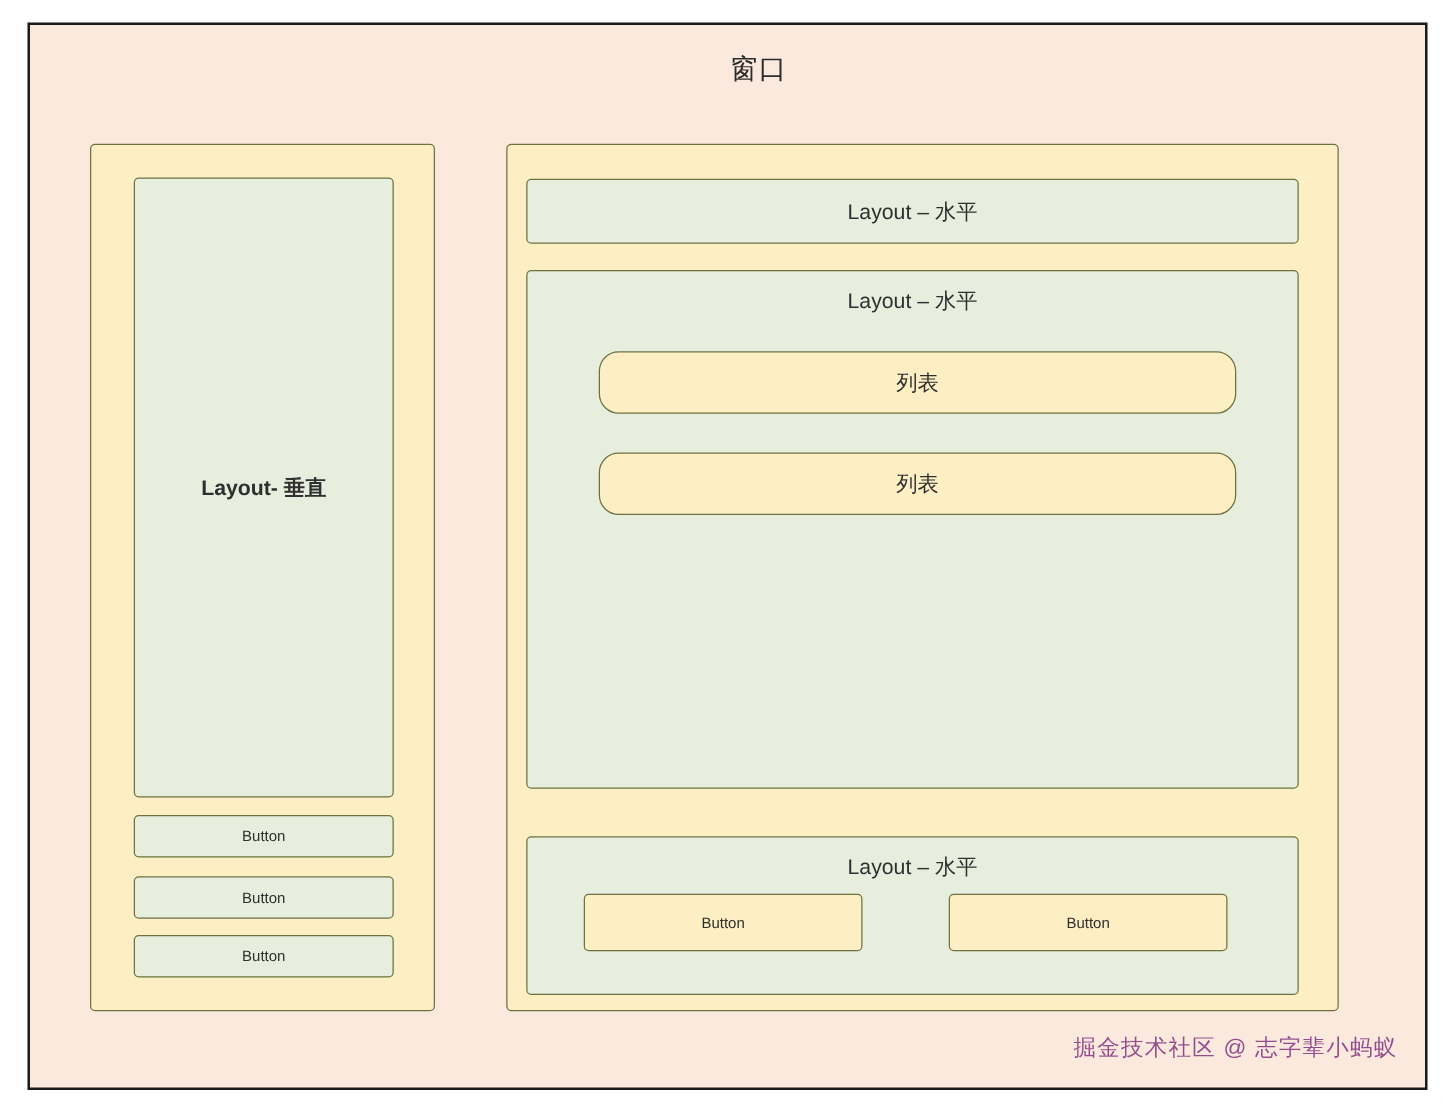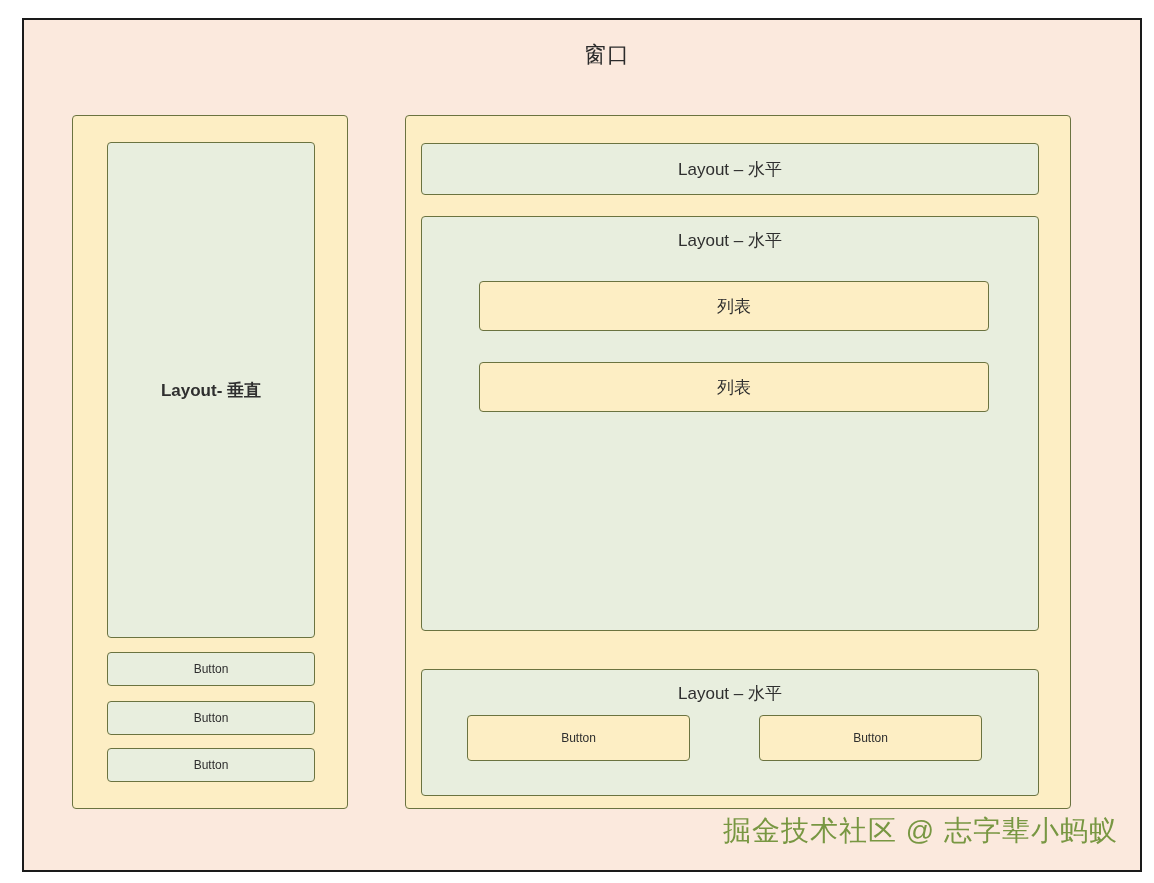--- a/index.html
+++ b/index.html
@@ -140,20 +140,21 @@
   .list-box {
     left: 57px;
     width: 510px;
     height: 50px;
     display: flex;
     align-items: center;
     justify-content: center;
     font-size: 17px;
     color: #2f2f2f;
     cursor: pointer;
+    border-radius: 16px;
   }
   .list-box.l1 { top: 64px; }
   .list-box.l2 { top: 145px; }
 
   .row-bottom {
     left: 15px;
     top: 553px;
     width: 618px;
     height: 127px;
   }
@@ -178,22 +179,22 @@
     cursor: pointer;
   }
   .bottom-button.bb1 { left: 45px; }
   .bottom-button.bb2 { left: 337px; }
 
   
   .watermark {
     position: absolute;
     right: 22px;
     bottom: 20px;
-    font-size: 28px;
-    color: #4d7c0f;
+    font-size: 18px;
+    color: #701a75;
     opacity: 0.75;
     white-space: nowrap;
     letter-spacing: 1px;
   }
 </style>
 </head>
 <body>
 
 <div class="window">
 

